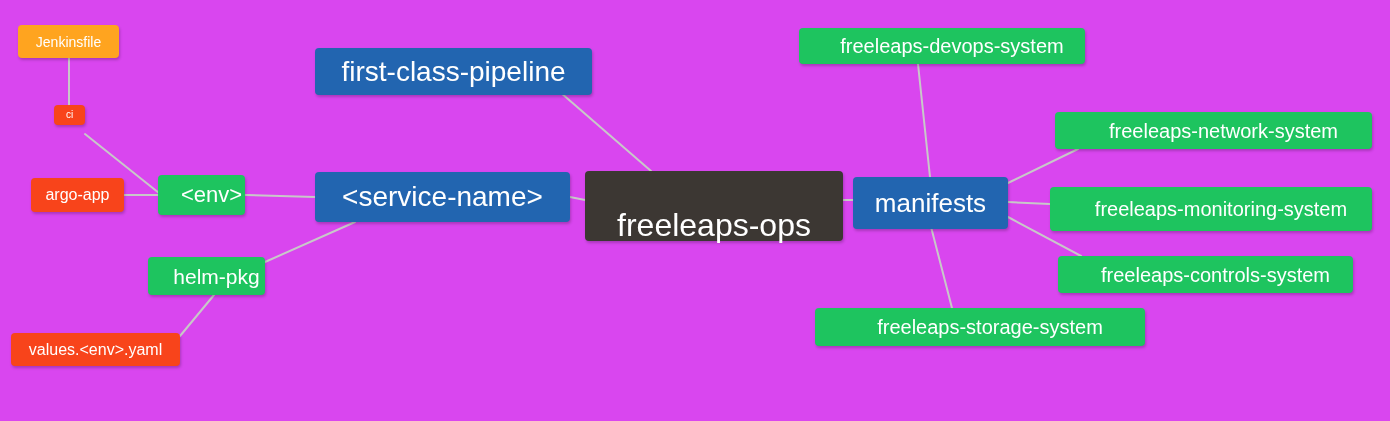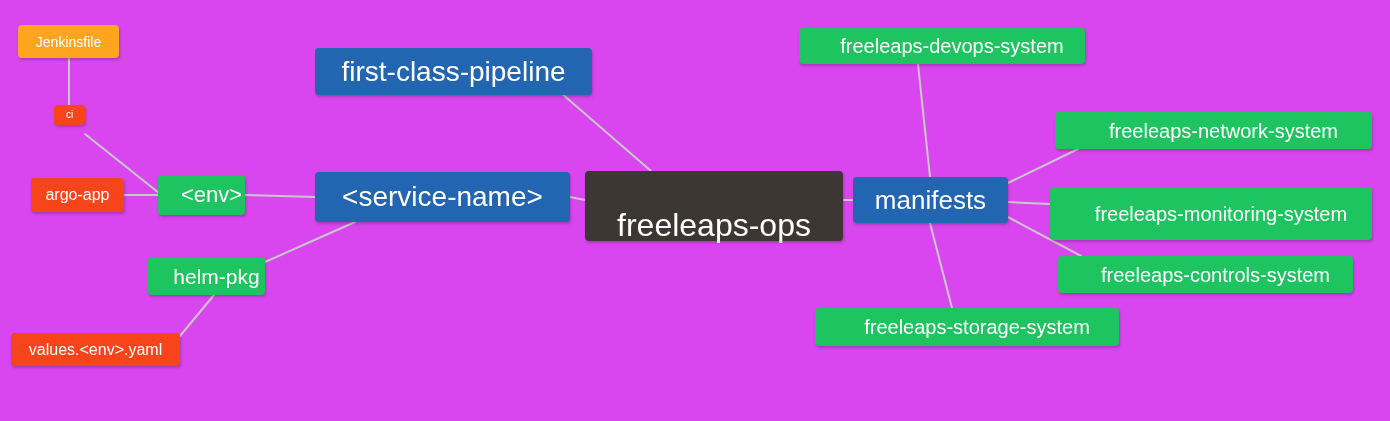--- a/index.html
+++ b/index.html
@@ -97,33 +97,33 @@
       </div>
       <div class="node c-blue" style="left: 315px; top: 48px; width: 277px; height: 47px; font-size: 28px;">
         <span class="node-label">first-class-pipeline</span>
       </div>
       <div class="node c-blue" style="left: 315px; top: 172px; width: 255px; height: 50px; font-size: 28px;">
         <span class="node-label">&lt;service-name&gt;</span>
       </div>
       <div class="node c-root" style="left: 585px; top: 171px; width: 258px; height: 70px; font-size: 32px; align-items: flex-end;">
         <span class="node-label">freeleaps-ops</span>
       </div>
-      <div class="node c-blue" style="left: 853px; top: 177px; width: 155px; height: 46px; font-size: 26px;">
+      <div class="node c-blue" style="left: 853px; top: 177px; width: 155px; height: 52px; font-size: 26px;">
         <span class="node-label">manifests</span>
       </div>
       <div class="node c-green" style="left: 799px; top: 28px; width: 286px; height: 36px; font-size: 20px;">
         <span class="node-label">freeleaps-devops-system</span>
       </div>
       <div class="node c-green" style="left: 1055px; top: 112px; width: 317px; height: 37px; font-size: 20px;">
         <span class="node-label">freeleaps-network-system</span>
       </div>
-      <div class="node c-green" style="left: 1050px; top: 187px; width: 322px; height: 53px; font-size: 20px;">
+      <div class="node c-green" style="left: 1050px; top: 187px; width: 322px; height: 44px; font-size: 20px;">
         <span class="node-label">freeleaps-monitoring-system</span>
       </div>
       <div class="node c-green" style="left: 1058px; top: 256px; width: 295px; height: 37px; font-size: 20px;">
         <span class="node-label">freeleaps-controls-system</span>
       </div>
-      <div class="node c-green" style="left: 815px; top: 308px; width: 304px; height: 38px; font-size: 20px;">
+      <div class="node c-green" style="left: 815px; top: 308px; width: 330px; height: 38px; font-size: 20px;">
         <span class="node-label">freeleaps-storage-system</span>
       </div>
     </div>
 
 </div>
 
 </body></html>

